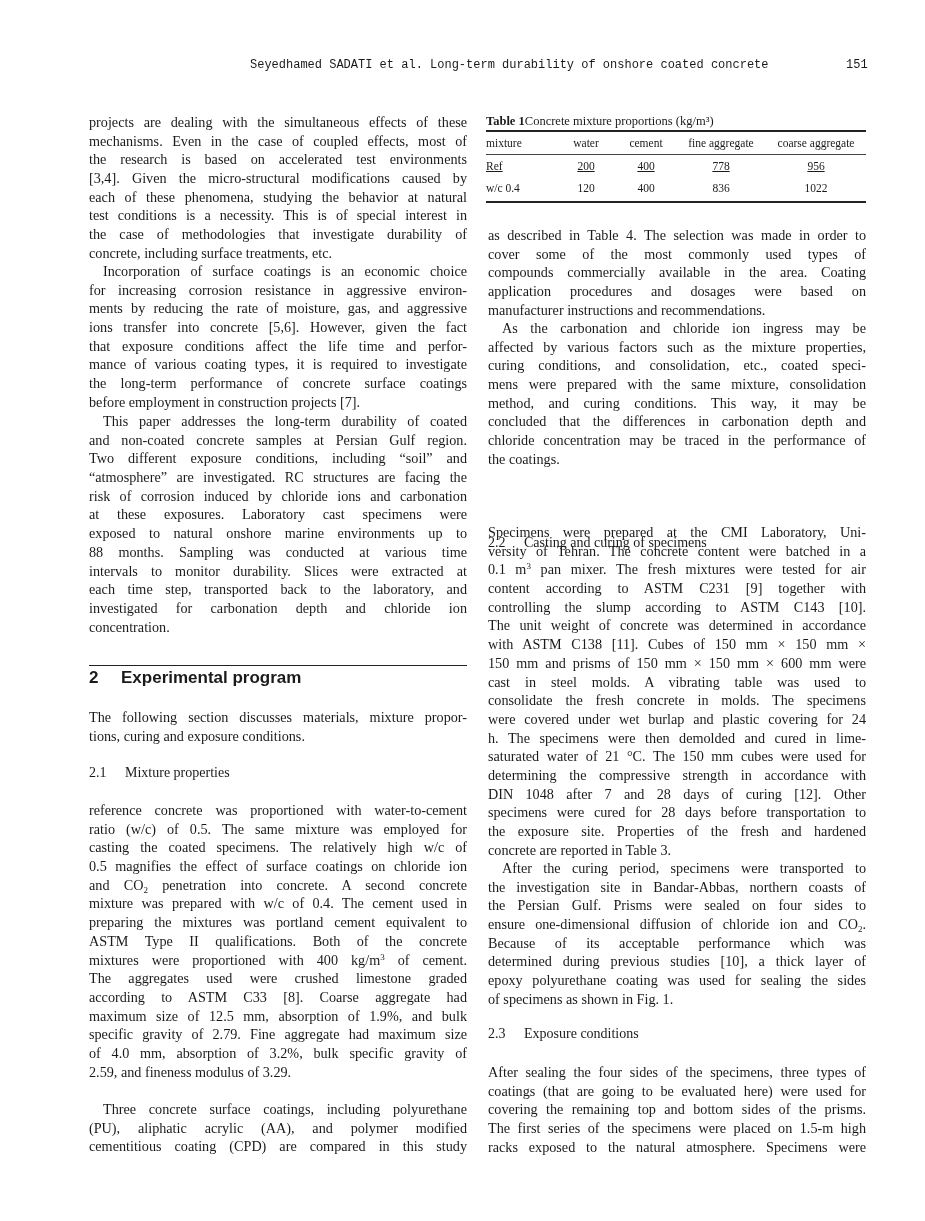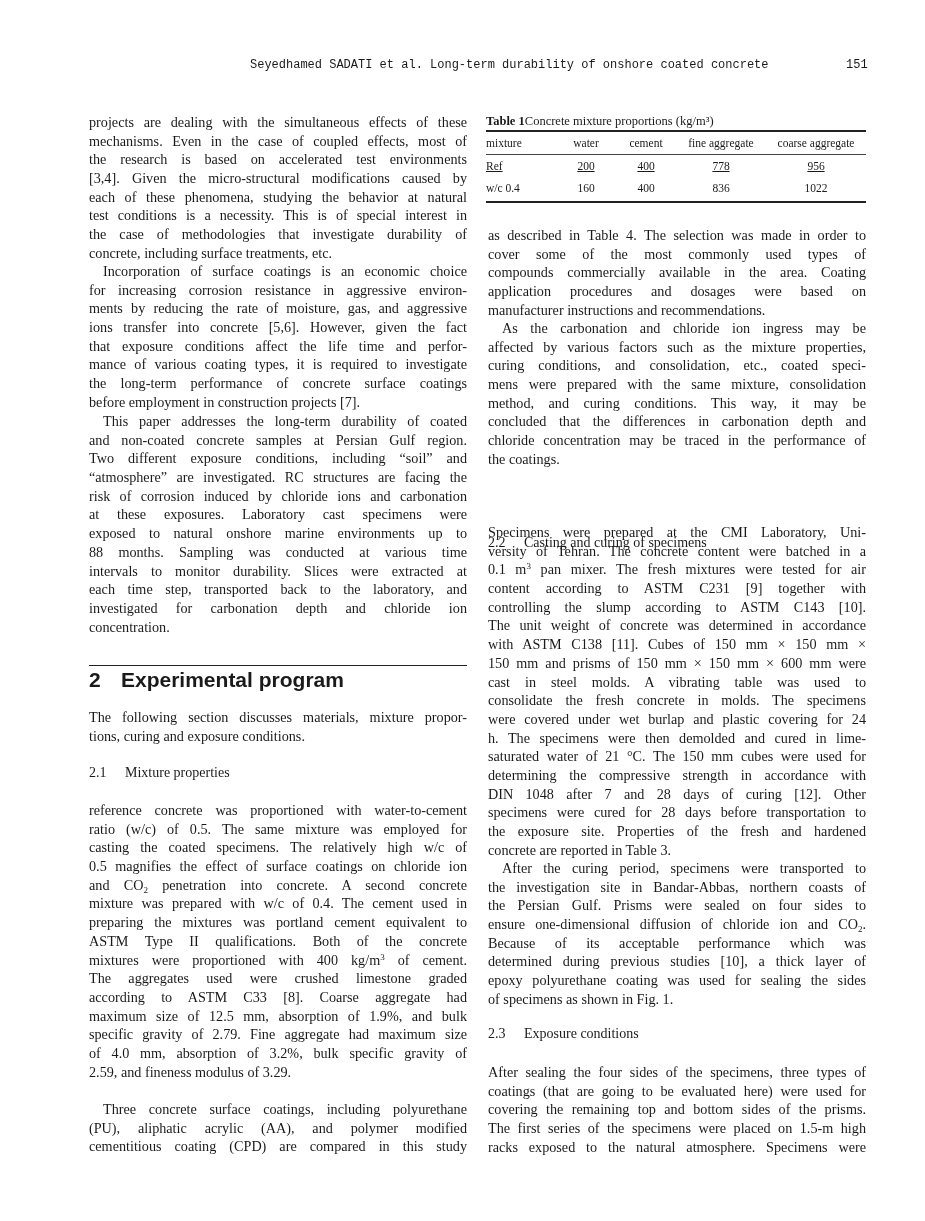--- a/index.html
+++ b/index.html
@@ -14,21 +14,21 @@
   .para .ln { display: block; height: 18.7px; white-space: nowrap;
               text-align: justify; text-align-last: justify; }
   .para .ln.last { text-align-last: left; }
   .para .ln.indent { text-indent: 14px; }
   sub, sup { font-size: 9px; line-height: 0; }
   sub { vertical-align: -3px; } sup { vertical-align: 5px; }
 
   .section-rule { position: absolute; left: 89px; top: 665px; width: 378px; height: 0;
                   border-top: 1.2px solid #222; }
   .section-heading { position: absolute; left: 89px; top: 668px; font-family: "Liberation Sans", "DejaVu Sans", sans-serif;
-                     font-weight: bold; font-size: 21px; }
+                     font-weight: bold; font-size: 17px; }
   .section-heading .num { display: inline-block; width: 32px; }
 
   .subsection { position: absolute; font-size: 14px; }
   .subsection .num { display: inline-block; width: 36px; }
 
   
   .table-wrap { position: absolute; left: 486px; top: 112px; width: 380px; }
   .table-caption { font-size: 12.5px; height: 18px; line-height: 18px; }
   .table-caption .lbl { font-weight: bold; }
   .table-rule-thick { border-top: 2.2px solid #222; }
@@ -135,21 +135,21 @@
     <tbody>
       <tr style="border-top:1px solid #444;text-decoration:underline;">
         <td class="l">Ref</td>
         <td class="c">200</td>
         <td class="c">400</td>
         <td class="c">778</td>
         <td class="c">956</td>
       </tr>
       <tr>
         <td class="l">w/c 0.4</td>
-        <td class="c">160</td>
+        <td class="c">120</td>
         <td class="c">400</td>
         <td class="c">836</td>
         <td class="c">1022</td>
       </tr>
     </tbody>
   </table>
   <div class="table-rule-thick" style="margin-top:2px;"></div>
 </div>
 
 <div class="para" style="left:488px; top:226px;">

